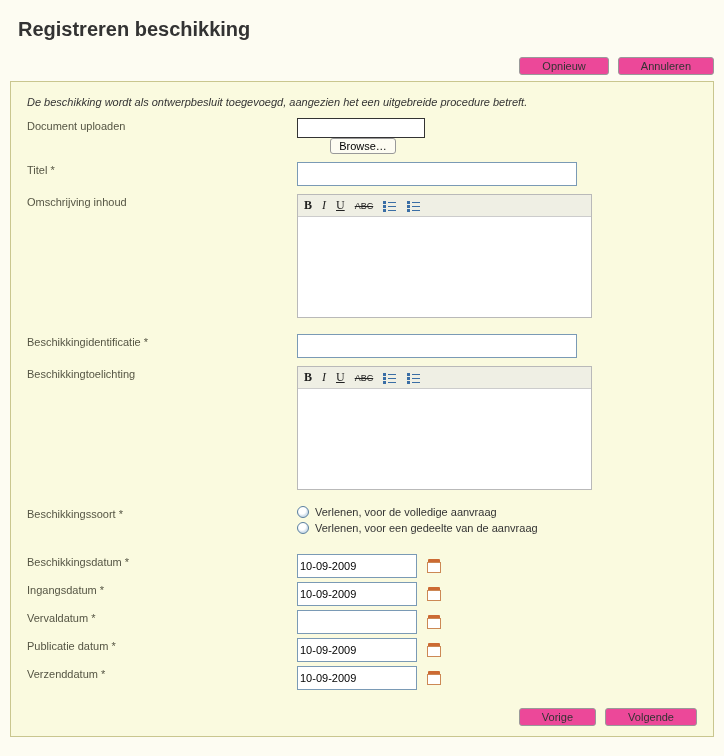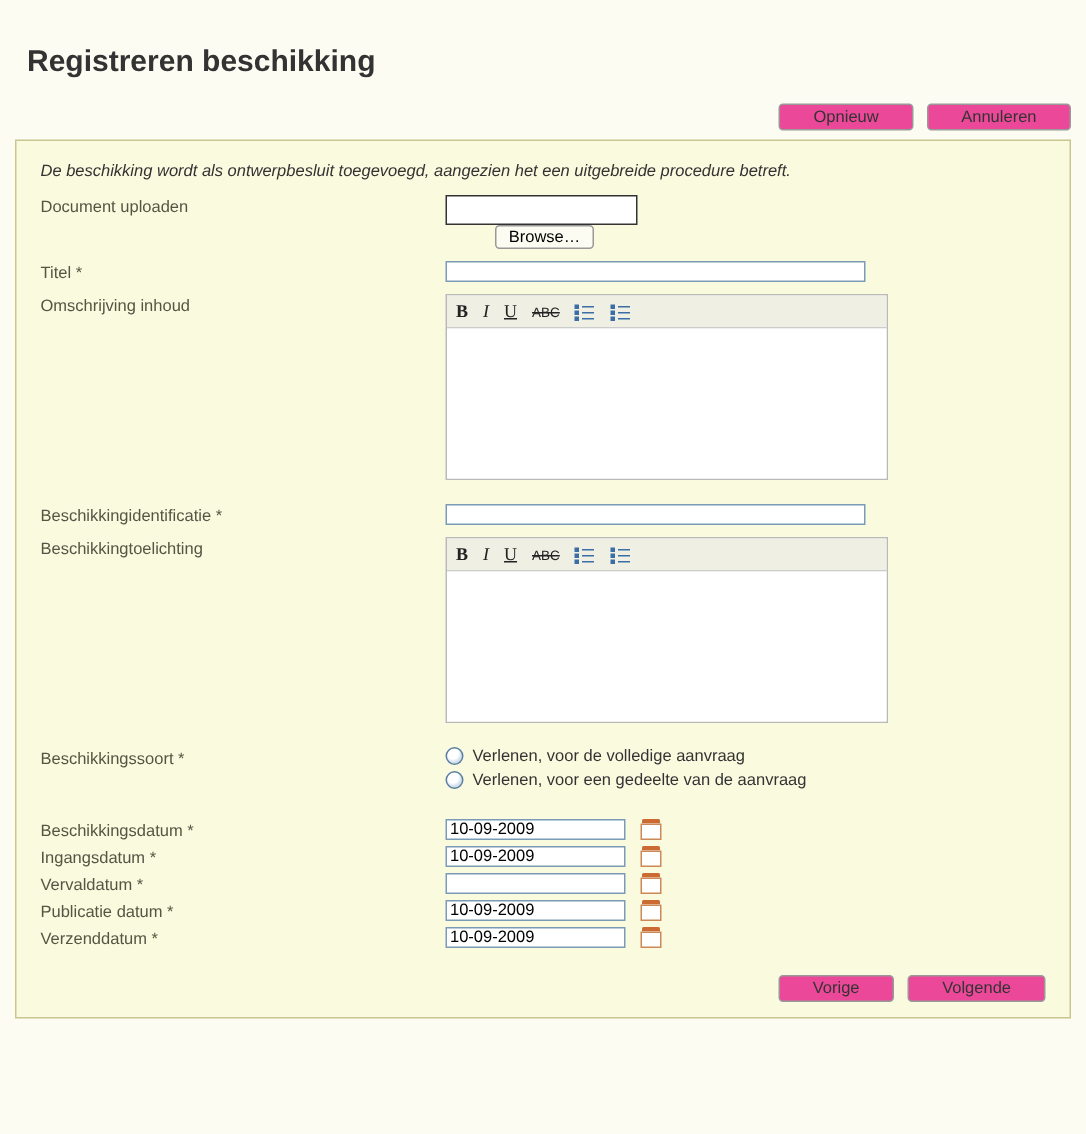--- a/index.html
+++ b/index.html
@@ -5,21 +5,21 @@
   * { box-sizing: border-box; margin: 0; padding: 0; }
   body {
     background: #fdfcf2;
     font-family: Verdana, Arial, sans-serif;
     font-size: 11px;
     color: #333;
     padding: 10px 0;
   }
   .page {
     width: 724px;
-    margin: 12px auto;
+    margin: 0 auto;
   }
   h1.page-title {
     font-size: 20px;
     font-weight: bold;
     color: #333;
     padding: 8px 18px 16px;
   }
   .top-actions {
     text-align: right;
     padding: 0 10px 6px 0;
@@ -56,21 +56,21 @@
   .lbl {
     width: 270px;
     color: #555544;
     padding-top: 2px;
   }
   .ctl {
     flex: 1;
   }
   .txt {
     width: 280px;
-    height: 14px;
+    height: 24px;
     border: 1px solid #7a9ab5;
     background: #fff;
     font-size: 11px;
     padding: 1px 2px;
   }
   .txt.short { width: 120px; }
   .file-wrap {
     display: inline-flex;
     align-items: center;
     gap: 0;

